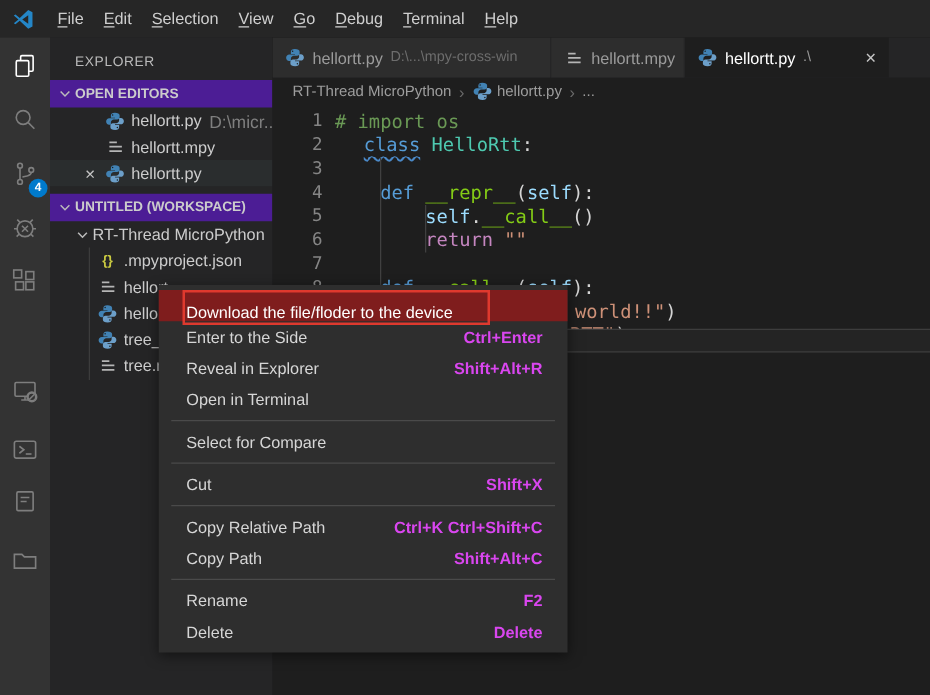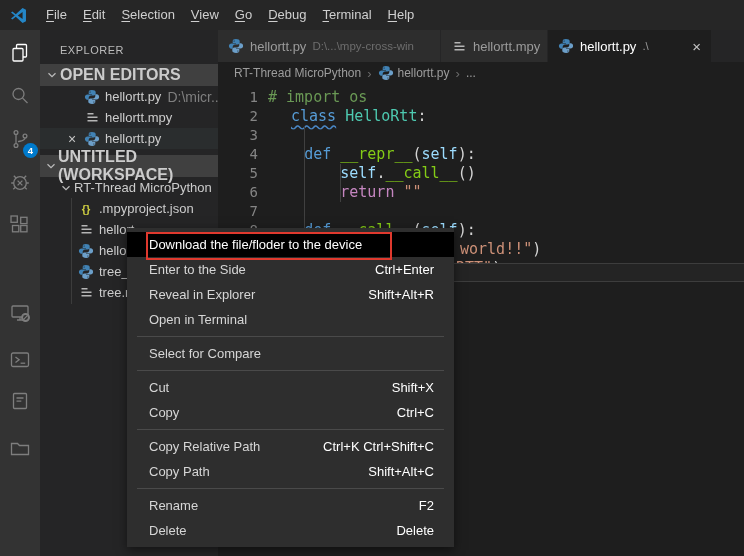--- a/index.html
+++ b/index.html
@@ -20,21 +20,21 @@
   
   .activitybar{width:40px;background:#333333;position:relative;flex:none;}
   .act-item{position:absolute;left:0;width:40px;height:40px;display:flex;align-items:center;justify-content:center;color:#7e7e7e;}
   .act-item.active{color:#ffffff;}
   .scm-badge{position:absolute;right:2px;bottom:1px;width:15px;height:15px;border-radius:50%;background:#007acc;
     color:#fff;font-size:9.5px;line-height:15px;text-align:center;font-weight:bold;}
 
   
   .sidebar{width:178px;background:#252526;position:relative;flex:none;font-size:13px;overflow:hidden;}
   .sidebar-title{padding:14px 0 8px 20px;font-size:11px;letter-spacing:.5px;color:#bbbbbb;}
-  .section-header{display:flex;align-items:center;height:22px;background:#404040;font-size:16px;font-weight:bold;color:#cccccc;padding-left:4px;}
+  .section-header{display:flex;align-items:center;height:22px;background:#4c1d95;font-size:11px;font-weight:bold;color:#cccccc;padding-left:4px;}
   .section-header .chev{display:flex;width:16px;justify-content:center;}
   .oe-row{display:flex;align-items:center;height:21px;padding-left:28px;white-space:nowrap;}
   .oe-row.active{background:#2a2d2e;}
   .close-slot{width:16px;flex:none;color:#c5c5c5;font-size:14px;line-height:14px;}
   .row-icon{width:16px;height:16px;flex:none;margin-right:5px;display:flex;align-items:center;justify-content:center;}
   .row-name{color:#cccccc;}
   .row-detail{color:#7f7f7f;font-size:14px;margin-left:6px;}
   .ws-folder{display:flex;align-items:center;height:21px;padding-left:18px;margin-top:0;}
   .tree-row{display:flex;align-items:center;height:21px;padding-left:38px;white-space:nowrap;}
   .json-glyph{color:#cbcb41;font-weight:bold;font-size:11px;}
@@ -64,22 +64,22 @@
   .sq{text-decoration:underline;text-decoration-style:wavy;text-decoration-color:#4a88c7;text-underline-offset:3px;margin-left:23px;}
   .frag{position:absolute;white-space:pre;}
   .indent-guide{position:absolute;width:1px;background:#404040;}
   .panel-band{position:absolute;left:0;right:0;top:233px;height:17px;background:#242424;
     border-top:1px solid #3d3d3d;border-bottom:1px solid #3d3d3d;}
 
   
   .context-menu{position:absolute;left:127px;top:228px;width:327px;background:#2e2e2e;z-index:5;
     box-shadow:0 3px 10px rgba(0,0,0,.5);padding:4px 0;font-size:13px;}
   .cm-item{height:25px;display:flex;align-items:center;padding:0 20px 0 22px;color:#d6d6d6;}
-  .cm-item.selected{background:#000000;color:#ffffff;}
-  .cm-shortcut{margin-left:auto;color:#ffffff;}
+  .cm-item.selected{background:#7f1d1d;color:#ffffff;align-items:flex-end;}
+  .cm-shortcut{margin-left:auto;color:#d946ef;font-weight:bold;}
   .cm-sep{height:1px;background:#4a4a4a;margin:4px 10px;}
 
   .annotation-box{position:absolute;left:146px;top:232px;width:246px;height:28px;border:2px solid #df392e;
     box-sizing:border-box;z-index:6;}
 </style>
 </head>
 <body>
 
 <div class="window">
 
@@ -389,24 +389,20 @@
       </div>
       <div class="cm-sep"></div>
       <div class="cm-item">
         <span>Select for Compare</span>
       </div>
       <div class="cm-sep"></div>
       <div class="cm-item">
         <span>Cut</span>
         <span class="cm-shortcut">Shift+X</span>
       </div>
-      <div class="cm-item">
-        <span>Copy</span>
-        <span class="cm-shortcut">Ctrl+C</span>
-      </div>
       <div class="cm-sep"></div>
       <div class="cm-item">
         <span>Copy Relative Path</span>
         <span class="cm-shortcut">Ctrl+K Ctrl+Shift+C</span>
       </div>
       <div class="cm-item">
         <span>Copy Path</span>
         <span class="cm-shortcut">Shift+Alt+C</span>
       </div>
       <div class="cm-sep"></div>

